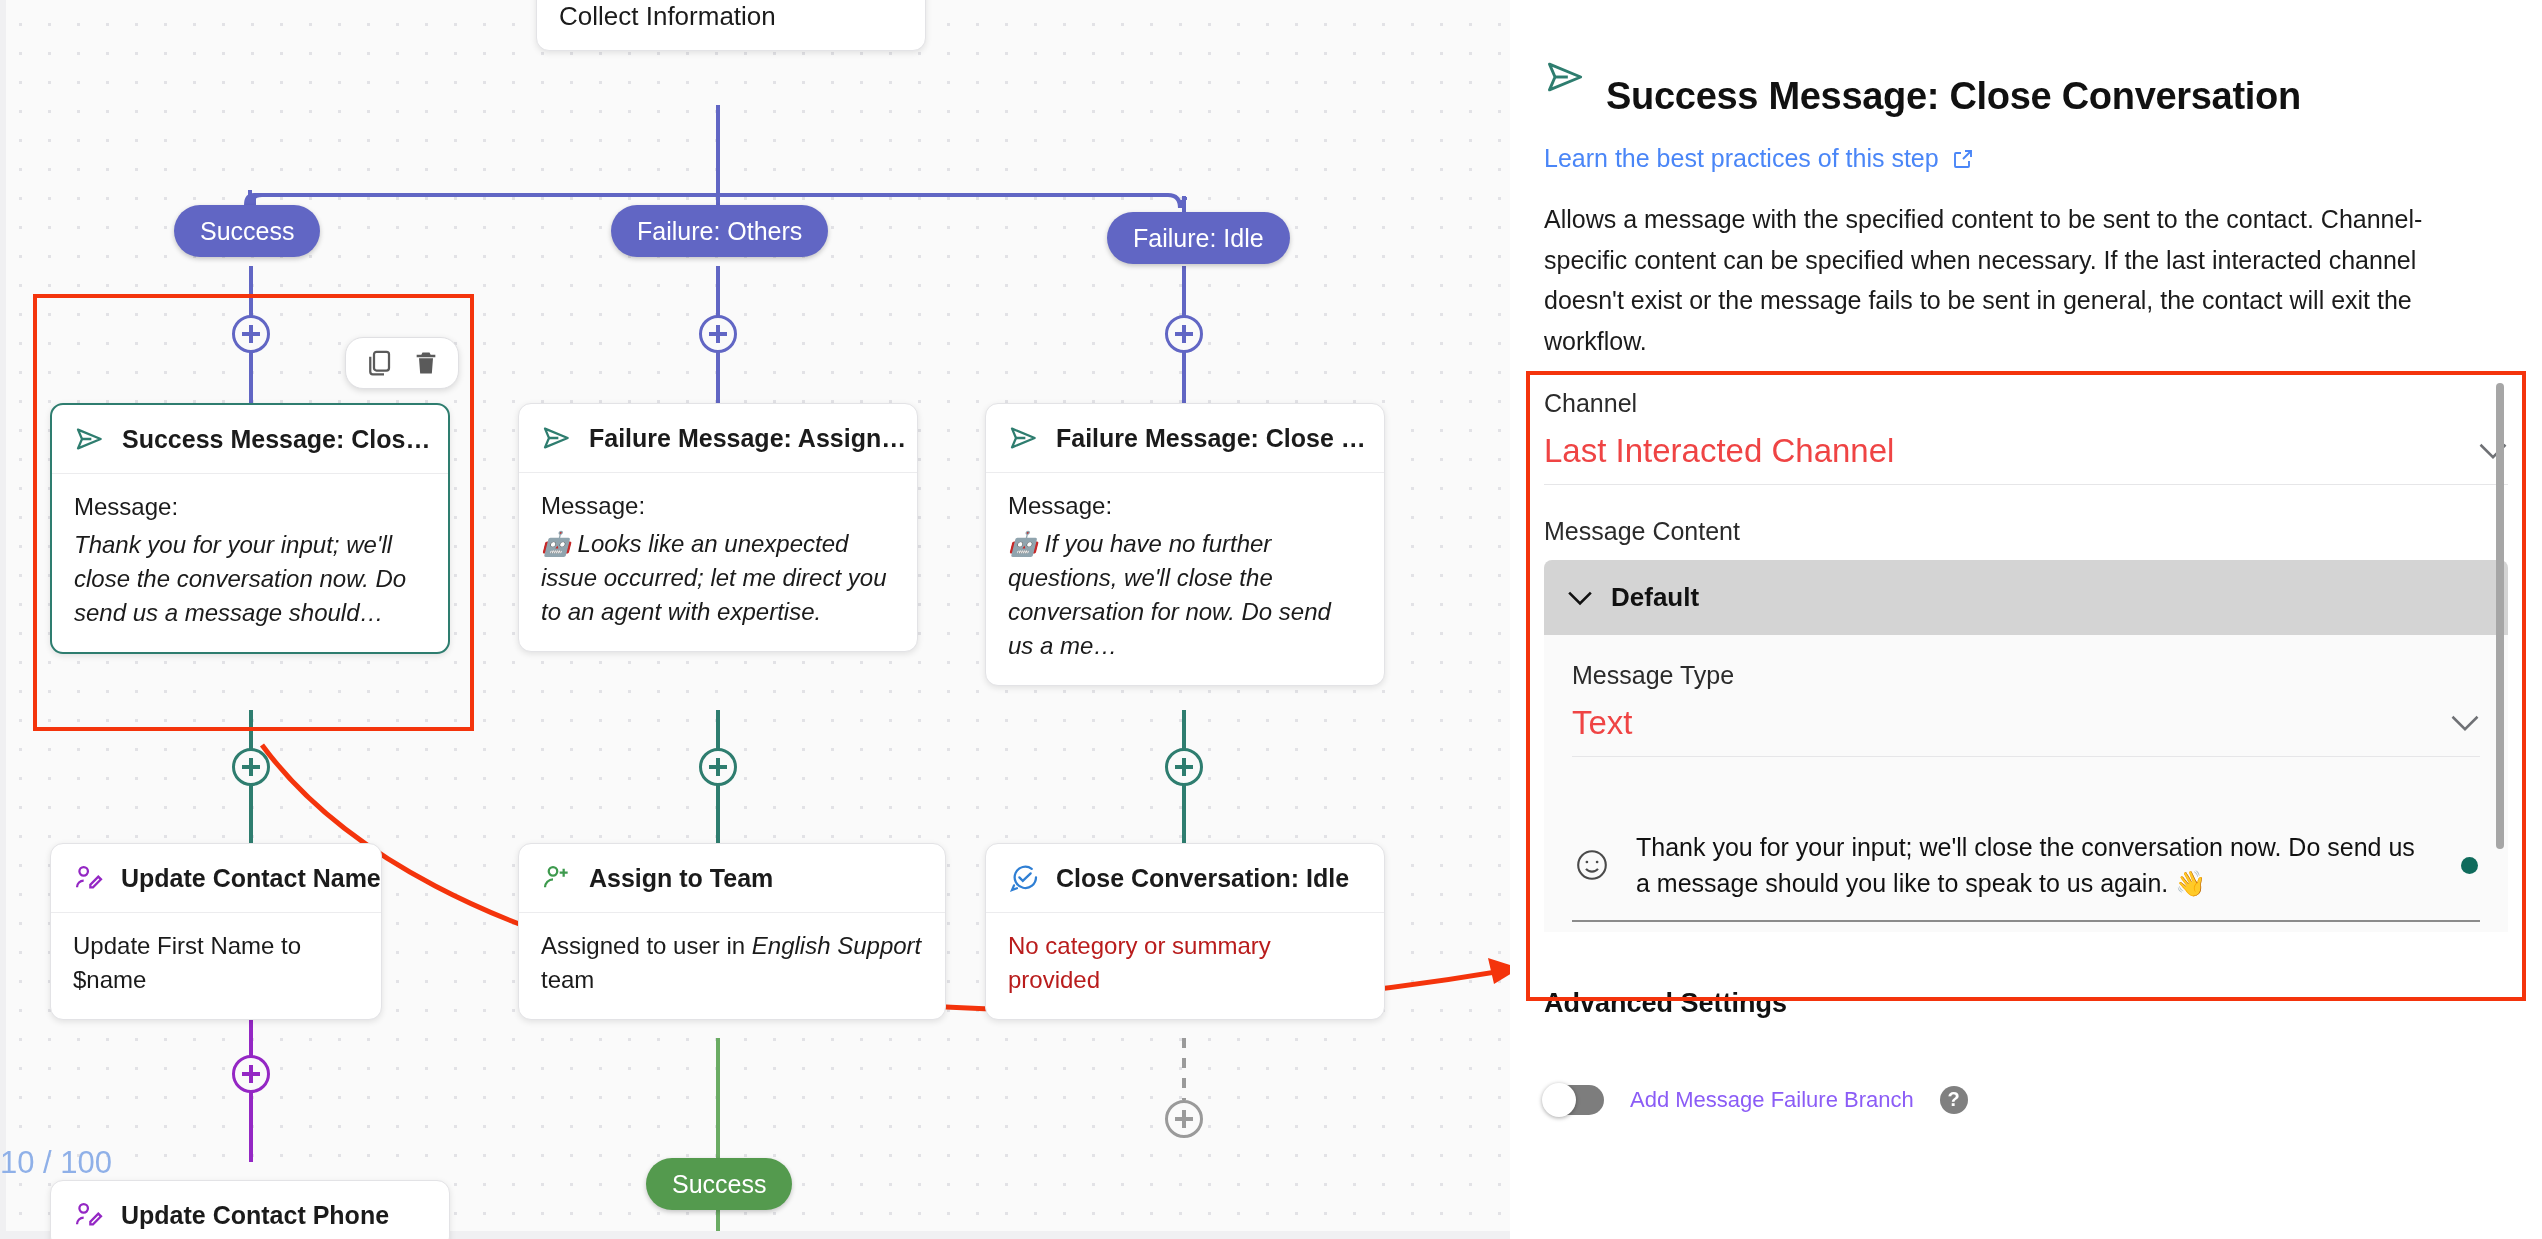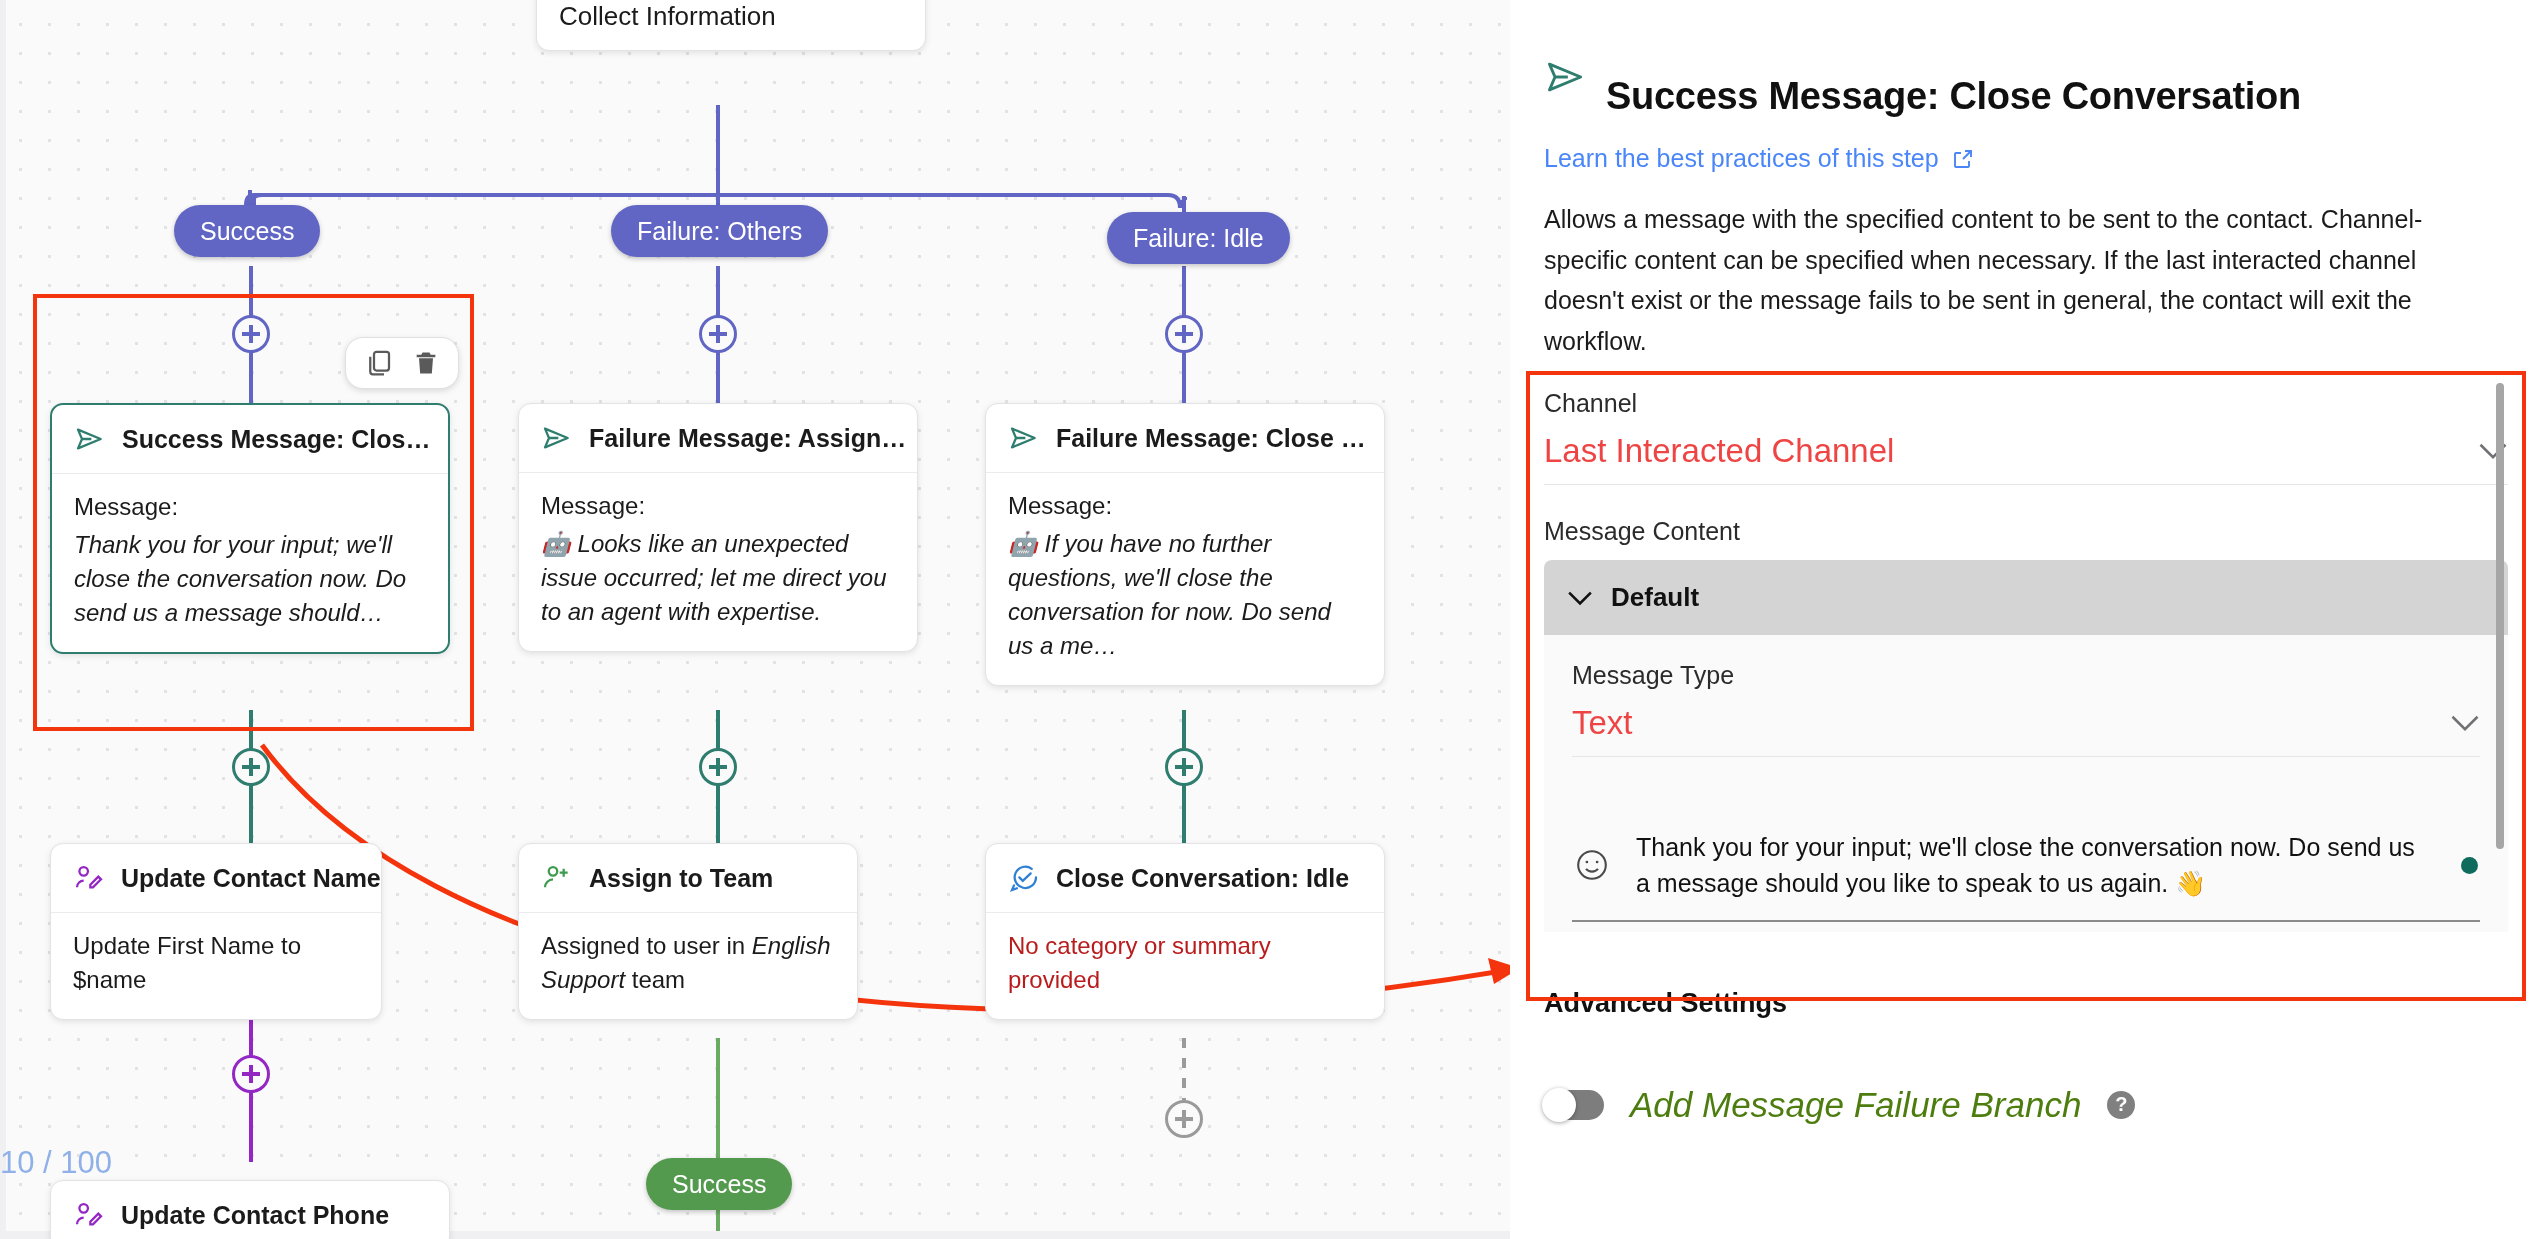--- a/index.html
+++ b/index.html
@@ -200,21 +200,21 @@
   #toggle-row { display: flex; align-items: center; gap: 26px; }
   .toggle {
     width: 60px; height: 30px; border-radius: 15px;
     background: #7d7d7d; position: relative; flex: 0 0 auto;
   }
   .toggle .knob {
     position: absolute; left: -2px; top: -2px;
     width: 34px; height: 34px; border-radius: 50%;
     background: #fff; box-shadow: 0 1px 4px rgba(0,0,0,.35);
   }
-  .toggle-label { font-size: 35px; color: #4d7c0f; font-style: italic; }
+  .toggle-label { font-size: 22px; color: #8b5cf6; }
   .help-dot {
     width: 28px; height: 28px; border-radius: 50%;
     background: #808080; color: #fff;
     font-size: 20px; font-weight: bold;
     display: flex; align-items: center; justify-content: center;
   }
 </style>
 </head>
 <body>
 
@@ -371,21 +371,21 @@
           </svg>
         </span>
         <span>Update Contact Name</span>
       </div>
       <div class="node-divider"></div>
       <div class="node-body single">
         <span>Update First Name to $name</span>
       </div>
     </div>
 
-    <div class="node" style="left:518px; top:843px; width:340px;">
+    <div class="node" style="left:518px; top:843px; width:428px;">
       <div class="node-head">
         <span class="icn">
           <svg width="32" height="32" viewBox="0 0 24 24" fill="none" stroke="#3e9a4e" stroke-width="1.7">
             <circle cx="9" cy="7" r="3.2"></circle>
               <path d="M3 19c0-3.3 2.7-6 6-6"></path>
             <path d="M17 5v6M14 8h6"></path>
           </svg>
         </span>
         <span>Assign to Team</span>
       </div>

